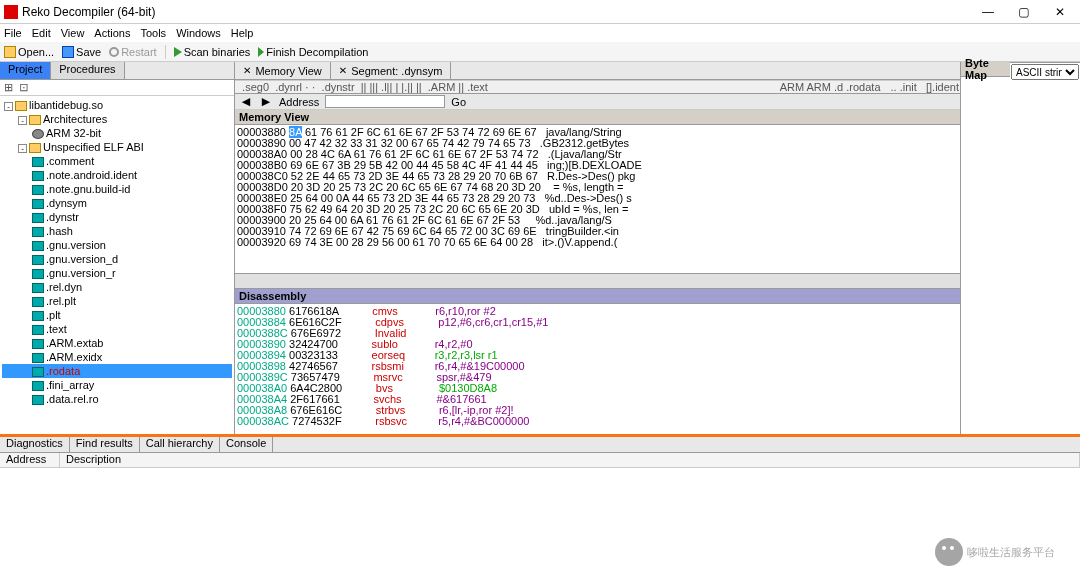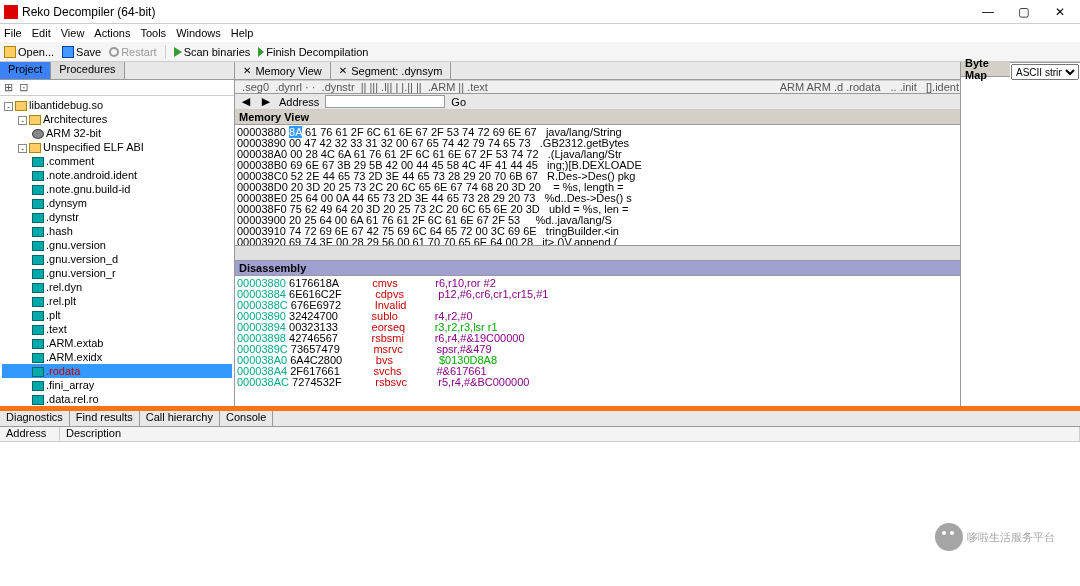--- a/index.html
+++ b/index.html
@@ -48,27 +48,27 @@
 .disasm .row { white-space: pre; }
 .disasm .addr { color: #0a8; }
 .disasm .raw { color: #000; }
 .disasm .mnem { color: #c00; display: inline-block; width: 60px; }
 .disasm .ops { color: #808; }
 .disasm .ops.green { color: #0a0; margin-top: 44px; }
 .right-pane { width: 120px; border-left: 1px solid #999; background: #fff; display: flex; flex-direction: row; }
 .bytemap { flex: 1; background: linear-gradient(to right, #037 0%, #ff0 3%, #037 6%, #ff0 9%, #037 12%, #ff0 15%, #037 20%, #ff0 25%, #037 30%, #ff0 35%, #037 45%, #ff0 55%, #037 70%, #ff0 80%, #037 90%), linear-gradient(to bottom, #037 0%, #037 6%, #ff0 7%, #037 8%, #ff0 18%, #037 30%, #ff0 40%, #037 50%, #ff0 60%, #037 62%, #333 62%, #333 78%, #ff0 78%, #037 80%, #ff0 95%); background-blend-mode: multiply; }
 .bytemap-ctrl { border-top: 1px solid #999; padding: 1px; }
 .bytemap-ctrl select { width: 100%; font-size: 10px; height: 16px; }
-.bottom-pane { height: 180px; border-top: 5px solid #f97316; display: flex; flex-direction: column; background: #701a75; }
+.bottom-pane { height: 152px; border-top: 3px solid #f97316; display: flex; flex-direction: column; background: #701a75; }
 .bottom-tabs { height: 16px; display: flex; background: #e8e8e8; border-bottom: 1px solid #999; }
 .bottom-tab { padding: 0px 6px; border-right: 1px solid #999; font-size: 11px; }
 .bottom-cols { height: 15px; display: flex; border-bottom: 1px solid #ccc; background: #f4f4f4; }
 .bottom-cols span { border-right: 1px solid #ccc; padding: 0 6px; font-size: 11px; }
 .bottom-body { flex: 1; background: #fff; position: relative; }
-.watermark { position: absolute; right: 25px; bottom: 35px; display: flex; align-items: center; gap: 4px; opacity: .75; color: #888; font-size: 20px; font-family: "Microsoft YaHei", sans-serif; }
+.watermark { position: absolute; right: 25px; bottom: 20px; display: flex; align-items: center; gap: 4px; opacity: .75; color: #888; font-size: 20px; font-family: "Microsoft YaHei", sans-serif; }
 .watermark .wx { width: 28px; height: 28px; border-radius: 50%; background: #888; position: relative; }
 .watermark .wx::before, .watermark .wx::after { content: ""; position: absolute; background: #fff; border-radius: 50%; }
 .watermark .wx::before { width: 4px; height: 4px; top: 8px; left: 7px; }
 .watermark .wx::after { width: 4px; height: 4px; top: 8px; left: 15px; }
 .ruler { height: 14px; background: #f0f0f0; border-top: 1px solid #ccc; border-bottom: 1px solid #999; font-family: "Courier New", monospace; font-size: 9px; color: #555; padding: 0 1px; white-space: pre; overflow: hidden; display: flex; justify-content: space-between; align-items: center; }
 .sub-tab-strip { flex: 0 0 16px; background: #e0e0e0; border-top: 1px solid #999; border-bottom: 1px solid #999; display: flex; align-items: center; font-size: 9px; padding: 0 4px; gap: 8px; }
 </style>
 </head>
 <body>
 
@@ -183,20 +183,21 @@
       <div class="disasm" id="disasm">
           <div class="row"><span class="addr">00003880</span> <span class="raw">6176618A</span>           <span class="mnem">cmvs</span> <span class="ops">r6,r10,ror #2</span></div>
           <div class="row"><span class="addr">00003884</span> <span class="raw">6E616C2F</span>           <span class="mnem">cdpvs</span> <span class="ops">p12,#6,cr6,cr1,cr15,#1</span></div>
           <div class="row"><span class="addr">0000388C</span> <span class="raw">676E6972</span>           <span class="mnem">Invalid</span> <span class="ops"></span></div>
           <div class="row"><span class="addr">00003890</span> <span class="raw">32424700</span>           <span class="mnem">sublo</span> <span class="ops">r4,r2,#0</span></div>
           <div class="row"><span class="addr">00003894</span> <span class="raw">00323133</span>           <span class="mnem">eorseq</span> <span class="ops green">r3,r2,r3,lsr r1</span></div>
           <div class="row"><span class="addr">00003898</span> <span class="raw">42746567</span>           <span class="mnem">rsbsmi</span> <span class="ops">r6,r4,#&amp;19C00000</span></div>
           <div class="row"><span class="addr">0000389C</span> <span class="raw">73657479</span>           <span class="mnem">msrvc</span> <span class="ops">spsr,#&amp;479</span></div>
           <div class="row"><span class="addr">000038A0</span> <span class="raw">6A4C2800</span>           <span class="mnem">bvs</span> <span class="ops green">$0130D8A8</span></div>
           <div class="row"><span class="addr">000038A4</span> <span class="raw">2F617661</span>           <span class="mnem">svchs</span> <span class="ops">#&amp;617661</span></div>
+          <div class="row"><span class="addr">000038A8</span> <span class="raw">676E616C</span>           <span class="mnem">strbvs</span> <span class="ops">r6,[lr,-ip,ror #2]!</span></div>
           <div class="row"><span class="addr">000038AC</span> <span class="raw">7274532F</span>           <span class="mnem">rsbsvc</span> <span class="ops">r5,r4,#&amp;BC000000</span></div>
         </div>
     </div>
   </div>
 
   <div class="right-pane">
     <div class="section-header">Byte Map</div>
     <div class="bytemap"></div>
     <div class="bytemap-ctrl">
       <select><option>ASCII strings</option></select>

